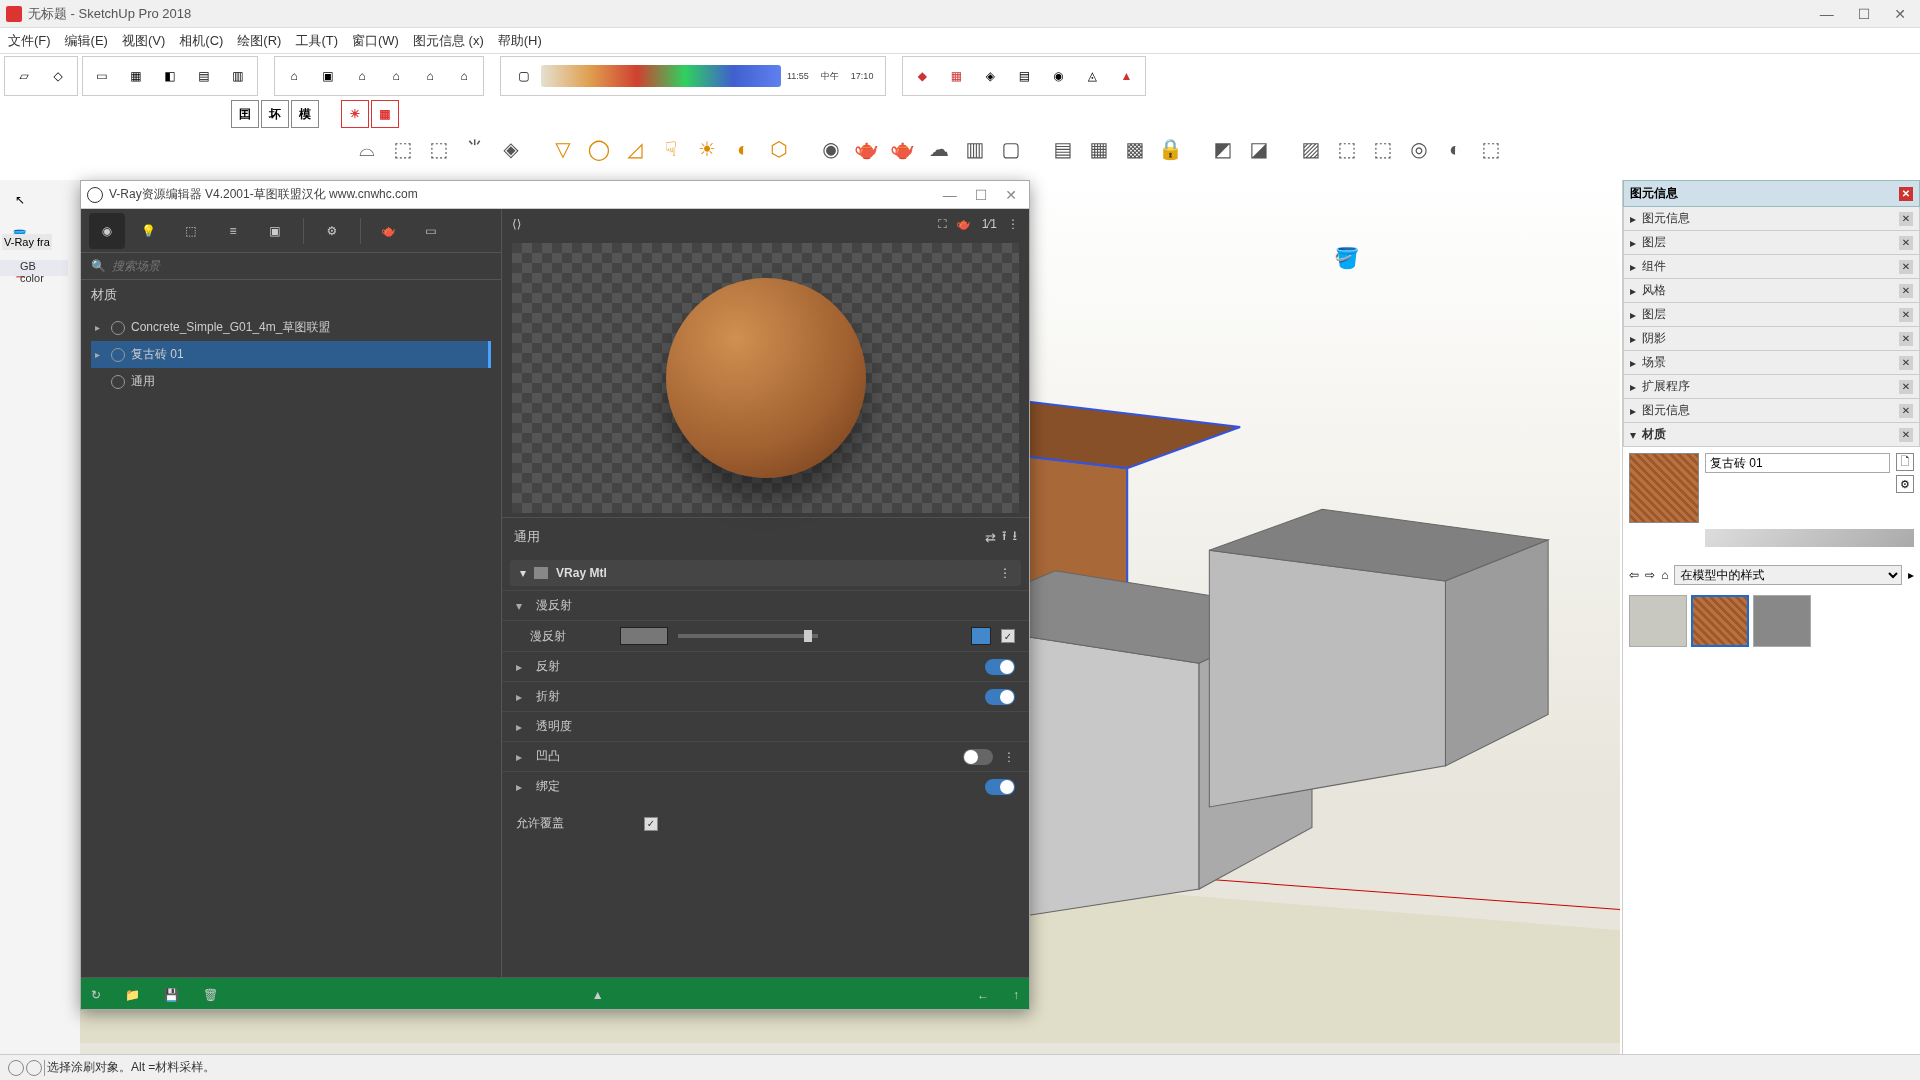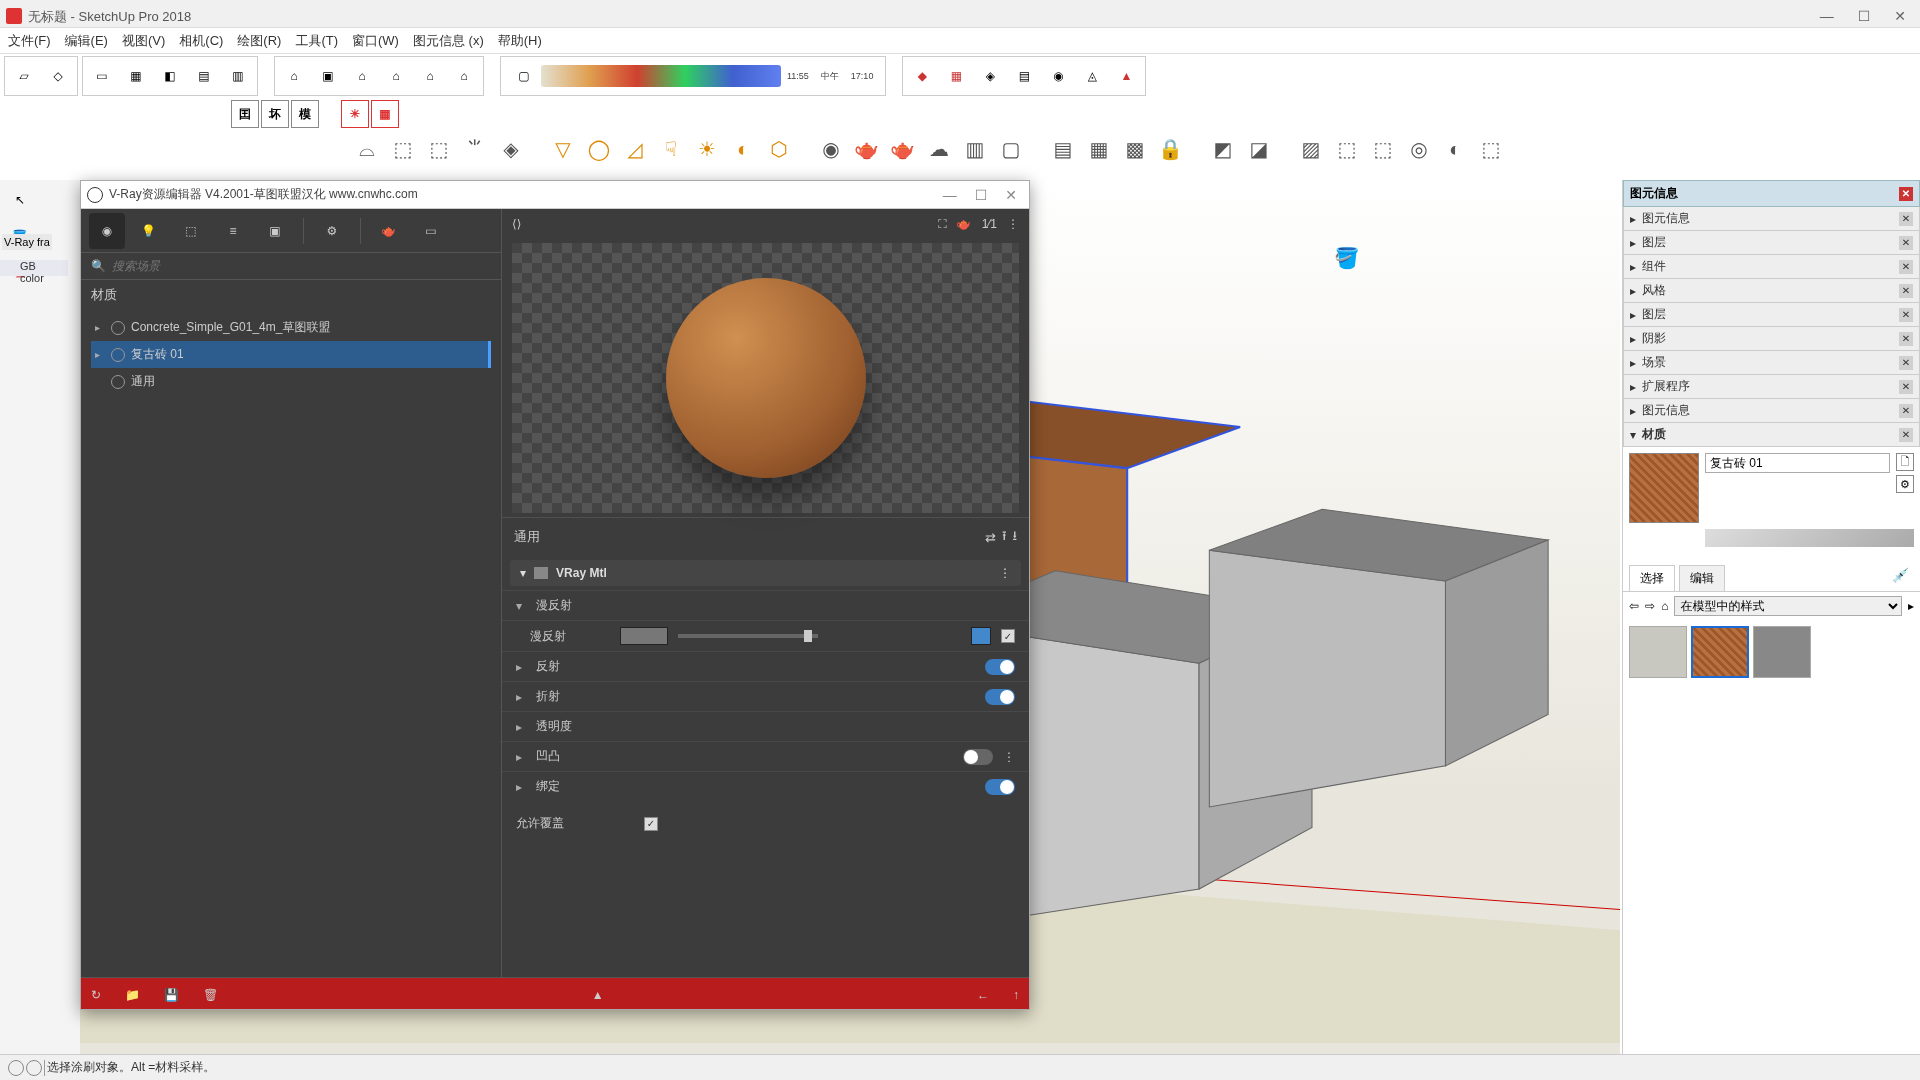--- a/index.html
+++ b/index.html
@@ -1,17 +1,17 @@
 <!DOCTYPE html>
 <html><head>
 <meta charset="utf-8">
 <style>
 * { margin: 0; padding: 0; box-sizing: border-box; font-family: "Microsoft YaHei", Arial, sans-serif; }
 body { width: 1920px; height: 1080px; background: #fff; overflow: hidden; font-size: 12px; }
-.titlebar { height: 28px; background: #f0f0f0; display: flex; align-items: flex-start; padding: 8px 6px; border-bottom: 1px solid #ddd; }
+.titlebar { height: 28px; background: #f0f0f0; display: flex; align-items: center; padding: 0 6px; border-bottom: 1px solid #ddd; }
 .titlebar .su-icon { width: 16px; height: 16px; background: #d33; margin-right: 6px; border-radius: 2px; }
 .titlebar .title { color: #555; font-size: 13px; }
 .window-ctrl { margin-left: auto; display: flex; gap: 24px; padding-right: 8px; color: #666; font-size: 14px; }
 .menubar { height: 26px; display: flex; align-items: center; gap: 14px; padding: 0 8px; color: #333; font-size: 13px; border-bottom: 1px solid #ddd; }
 .menubar span { cursor: pointer; }
 .toolbar-row { display: flex; align-items: center; padding: 2px 4px; gap: 4px; flex-wrap: wrap; }
 .tb-btn { width: 34px; height: 34px; display: flex; align-items: center; justify-content: center; border: 1px solid transparent; background: #fff; cursor: pointer; }
 .tb-sep { width: 8px; }
 .tb-group { display: flex; border: 1px solid #ccc; padding: 2px; }
 .scale-bar { width: 240px; height: 22px; background: linear-gradient(90deg,#e4e0d0,#e0a050,#d04030,#30d060,#4060d0,#6080f0); border-radius: 3px; display:flex; align-items:center; font-size:9px; color:#333; padding:0 4px; position:relative; }
@@ -19,21 +19,21 @@
 .toolbar2 { display:flex; padding:2px 4px; }
 .sq-btn { width:28px; height:28px; border:1px solid #888; display:flex; align-items:center; justify-content:center; font-weight:bold; margin:0 1px; cursor:pointer; }
 .toolbar3, .toolbar4 { display:flex; padding:2px; gap:2px; flex-wrap:wrap; }
 .ic { width:34px; height:34px; display:flex; align-items:center; justify-content:center; cursor:pointer; font-size:20px; color:#555; }
 .main { position: absolute; top: 180px; left: 0; right: 0; bottom: 26px; }
 .viewport { position:absolute; left:80px; top:0; right:300px; bottom:0; background: linear-gradient(#fff,#e8e6dc 70%); }
 .left-side { position:absolute; left:0; top:0; width:80px; bottom:0; background:#f4f4f4; }
 .left-tools { display:flex; flex-direction:column; gap:4px; padding:4px; }
 .lt { width:32px; height:32px; border:1px solid transparent; cursor:pointer; display:flex; align-items:center; justify-content:center; }
 .rgb-box { position:absolute; left:0; top:80px; width:68px; height:16px; background:#e8e8f0; font-size:11px; padding:0 20px; color:#333; }
-.vray-panel { position:absolute; left:80px; top:0; width:950px; height:830px; background:#b91c1c; border:1px solid #aaa; box-shadow:0 4px 16px rgba(0,0,0,.4); z-index:50; }
+.vray-panel { position:absolute; left:80px; top:0; width:950px; height:830px; background:#15803d; border:1px solid #aaa; box-shadow:0 4px 16px rgba(0,0,0,.4); z-index:50; }
 .vray-title { height:28px; background:#fff; display:flex; align-items:center; padding:0 6px; font-size:12px; color:#444; border-bottom:1px solid #ccc; }
 .vray-title .vicon { width:16px; height:16px; border:1.5px solid #333; border-radius:50%; margin-right:6px; position:relative; }
 .vray-wc { margin-left:auto; display:flex; gap:18px; color:#888; font-size:14px; padding-right:6px; }
 .vray-body { display:flex; height:calc(100% - 60px); }
 .vray-left { width:420px; background:#3c3c3c; display:flex; flex-direction:column; }
 .vray-tabs { height:44px; display:flex; align-items:center; gap:6px; padding:0 8px; border-bottom:1px solid #555; }
 .vtab { width:36px; height:36px; display:flex; align-items:center; justify-content:center; color:#ccc; cursor:pointer; border-radius:4px; }
 .vtab.active { background:#2a2a2a; }
 .vtab-sep { width:1px; height:26px; background:#555; margin:0 4px; }
 .vsearch { padding:6px 10px; display:flex; align-items:center; gap:6px; color:#888; }
@@ -434,25 +434,20 @@
       <div class="mat-inp">
         <input value="复古砖 01" style="">
       </div>
       <div class="mat-side">
         <div class="b">🗋</div>
         <div class="b">⚙</div>
       </div>
     </div>
     <div style="height:18px;background:linear-gradient(135deg,#ddd,#aaa);margin:0 6px 14px 82px"></div>
 
-    <div class="rp-tabs">
-      <div class="rp-tab act">选择</div>
-      <div class="rp-tab">编辑</div>
-      <span class="rp-eyedrop">💉</span>
-    </div>
 
     <div class="rp-nav">
       <span>⇦</span>
       <span>⇨</span>
       <span>⌂</span>
       <select>
         <option>在模型中的样式</option>
       </select>
       <span>▸</span>
     </div>

